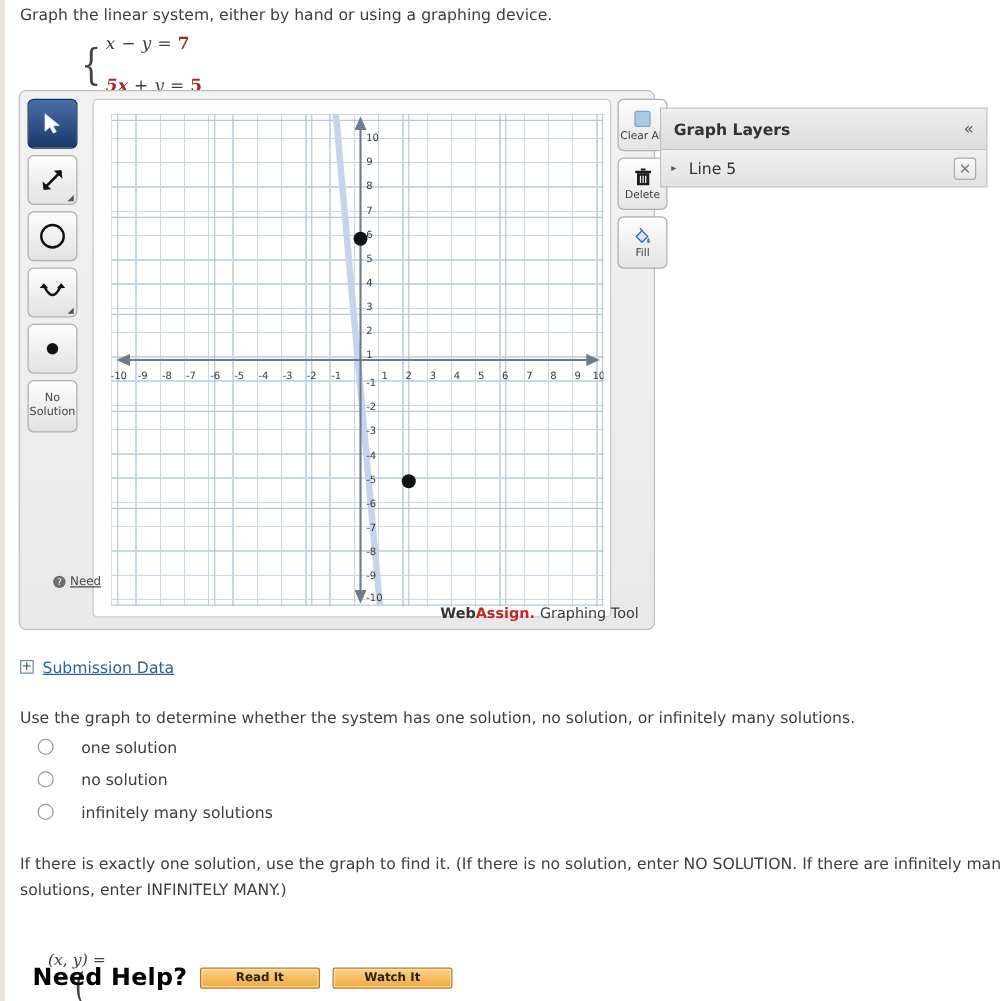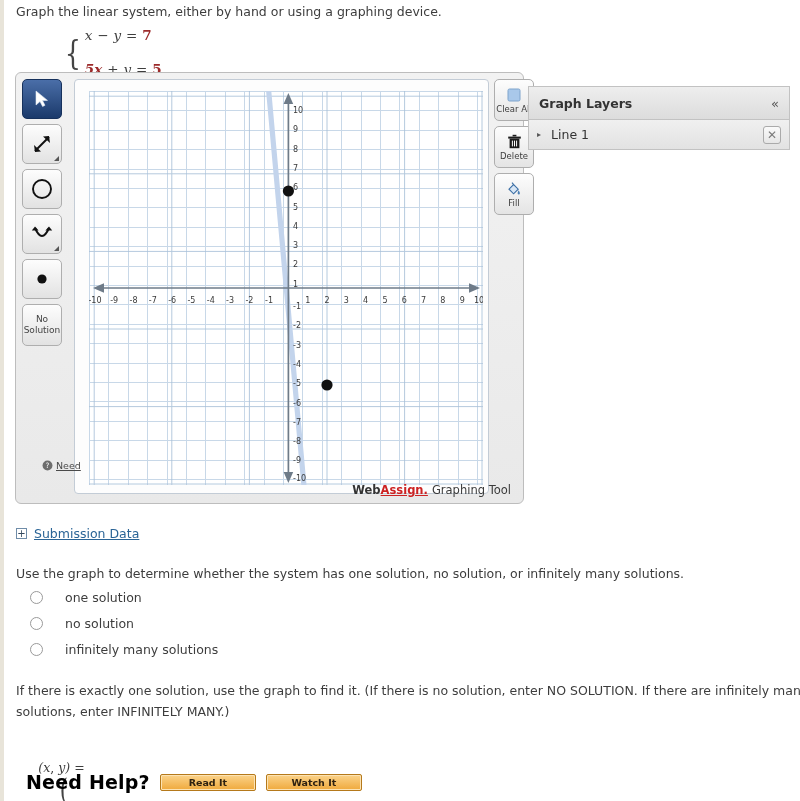--- a/index.html
+++ b/index.html
@@ -96,21 +96,21 @@
   }
   #help-link {
     position: absolute; left: 26px; bottom: 32px;
     display: flex; align-items: center; gap: 3px;
     font-size: 9.5px; color: #4a4a4a; text-decoration: underline; cursor: pointer;
   }
   #wa-brand {
     position: absolute; right: 12px; bottom: 6px;
     font-size: 11.5px; color: #333; font-weight: 700;
   }
-  #wa-brand .red { color: #cc2222; text-decoration: underline; }
+  #wa-brand .red { color: #cc2222; }
   #wa-brand .light { font-weight: 400; color: #3b3b3b; }
 
   
   #graph-layers {
     position: absolute; left: 528px; top: 86px; width: 262px;
   }
   #gl-header {
     height: 33px; background: linear-gradient(#eeeeee, #dcdcdc);
     border: 1px solid #c2c2c2; border-bottom: none;
     display: flex; align-items: center; justify-content: space-between;
@@ -377,21 +377,21 @@
   </div>
 </div>
 
 <div id="graph-layers">
   <div id="gl-header">
     <span class="title">Graph Layers</span>
     <span class="chev">«</span>
   </div>
   <div id="gl-row">
     <span class="expander">▸</span>
-    <span class="lname">Line 1</span>
+    <span class="lname">Line 5</span>
     <span class="del">✕</span>
   </div>
 </div>
 
 <div id="submission">
   <span class="plusbox">+</span>
   <span class="link">Submission Data</span>
 </div>
 
 <div id="q-choice">Use the graph to determine whether the system has one solution, no solution, or infinitely many solutions.</div>

